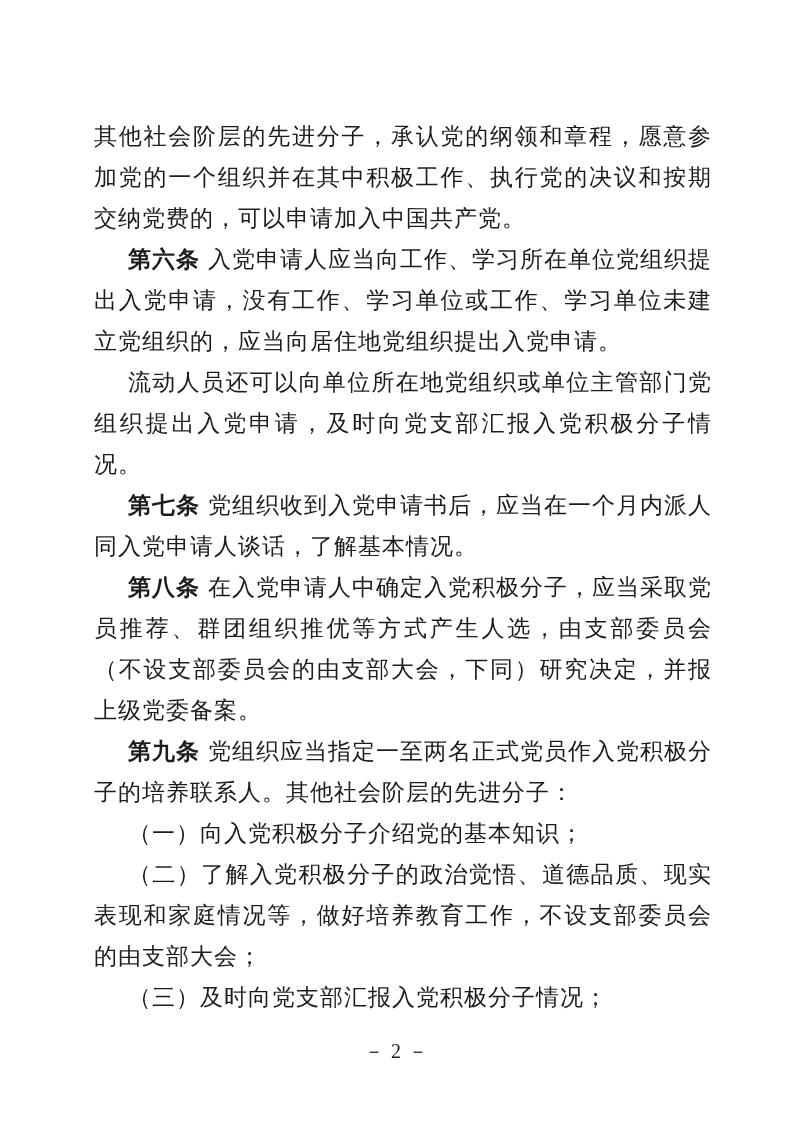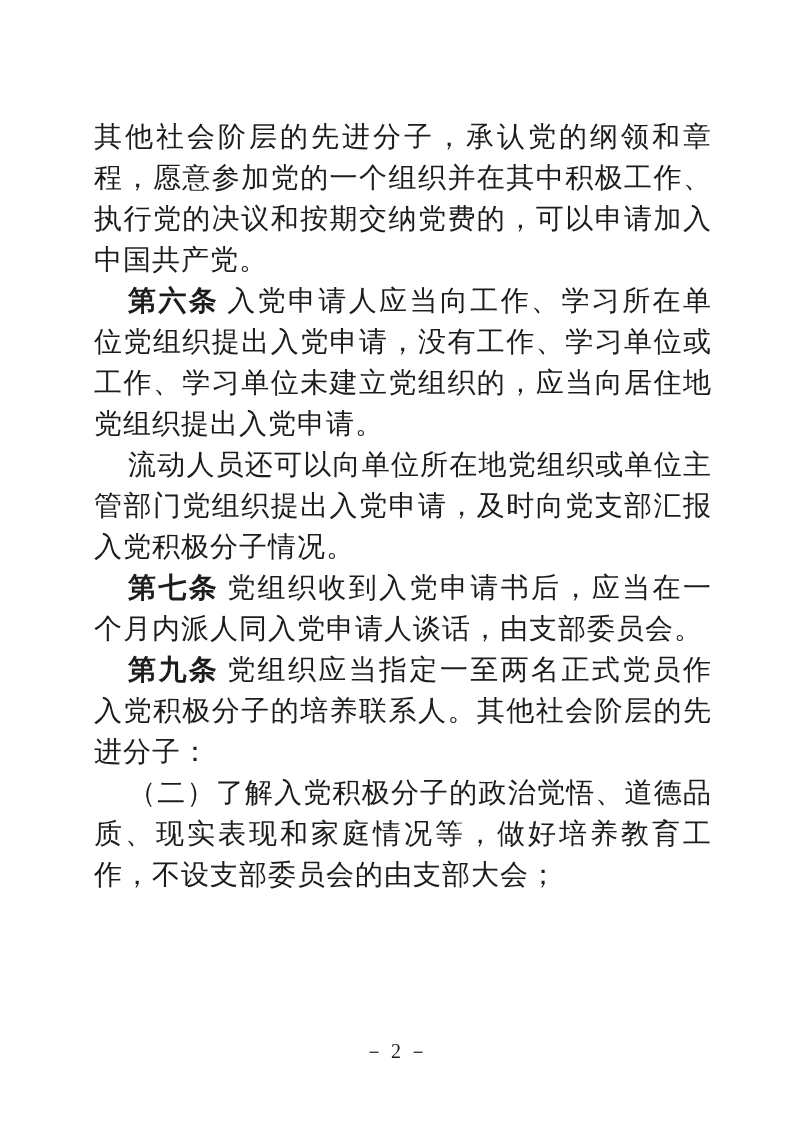--- a/index.html
+++ b/index.html
@@ -18,21 +18,21 @@
     color: #1c1c1c;
   }
   .content {
     position: absolute;
     top: 116px;
     left: 94px;
     width: 618px;
   }
   .para {
     margin: 0;
-    font-size: 28px;
+    font-size: 23px;
     line-height: 41px;
     letter-spacing: 1px;
     text-align: justify;
     word-break: break-all;
   }
   .para.indented {
     text-indent: 34px;
   }
   .article-label {
     font-weight: bold;
@@ -56,28 +56,31 @@
 
 <div class="page">
   <div class="content">
 
     <p class="para">其他社会阶层的先进分子，承认党的纲领和章程，愿意参加党的一个组织并在其中积极工作、执行党的决议和按期交纳党费的，可以申请加入中国共产党。</p>
 
     <p class="para indented"><span class="article-label">第六条</span><span>入党申请人应当向工作、学习所在单位党组织提出入党申请，没有工作、学习单位或工作、学习单位未建立党组织的，应当向居住地党组织提出入党申请。</span></p>
 
     <p class="para indented">流动人员还可以向单位所在地党组织或单位主管部门党组织提出入党申请，及时向党支部汇报入党积极分子情况。</p>
 
-    <p class="para indented"><span class="article-label">第七条</span><span>党组织收到入党申请书后，应当在一个月内派人同入党申请人谈话，由支部委员会。</span></p>
+    <p class="para indented"><span class="article-label">第七条</span><span>党组织收到入党申请书后，应当在一个月内派人同入党申请人谈话，了解基本情况。</span></p>
 
+    <p class="para indented"><span class="article-label">第八条</span><span>在入党申请人中确定入党积极分子，应当采取党员推荐、群团组织推优等方式产生人选，由支部委员会（不设支部委员会的由支部大会，下同）研究决定，并报上级党委备案。</span></p>
 
     <p class="para indented"><span class="article-label">第九条</span><span>党组织应当指定一至两名正式党员作入党积极分子的培养联系人。其他社会阶层的先进分子：</span></p>
 
+    <p class="para indented">（一）向入党积极分子介绍党的基本知识；</p>
 
     <p class="para indented">（二）了解入党积极分子的政治觉悟、道德品质、现实表现和家庭情况等，做好培养教育工作，不设支部委员会的由支部大会；</p>
 
+    <p class="para indented">（三）及时向党支部汇报入党积极分子情况；</p>
 
 
   </div>
 
   <div class="footer">
     <span>－ 2 －</span>
   </div>
 </div>
 
 </body></html>

